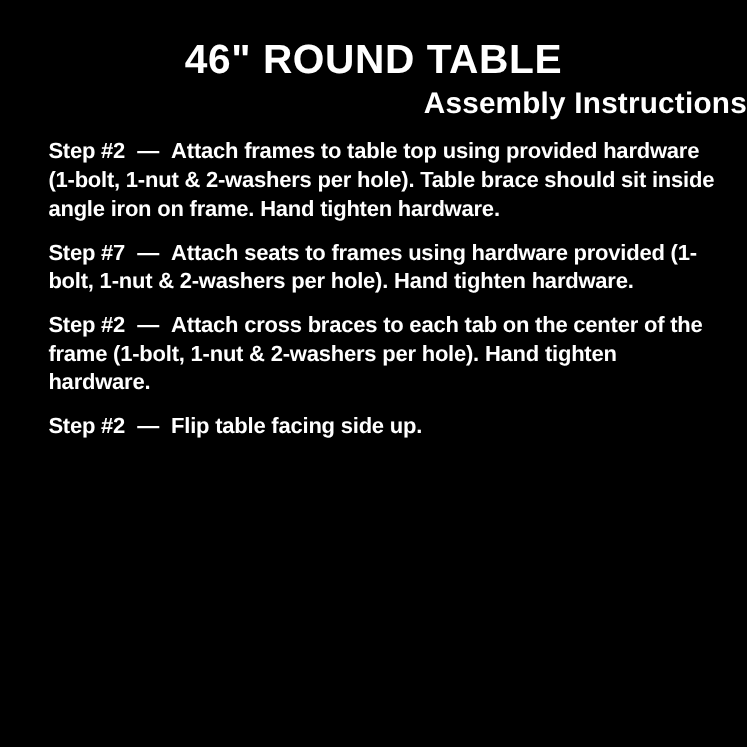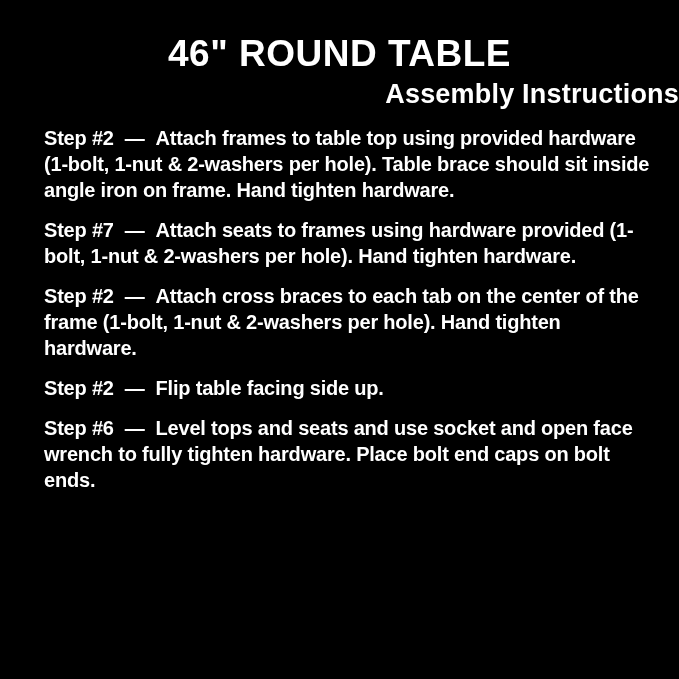--- a/index.html
+++ b/index.html
@@ -57,15 +57,14 @@
   <div class="steps">
 
     <p class="step"><span class="step-label">Step #2</span><span class="step-dash">—</span><span class="step-text">Attach frames to table top using provided hardware (1-bolt, 1-nut &amp; 2-washers per hole). Table brace should sit inside angle iron on frame. Hand tighten hardware.</span></p>
 
     <p class="step"><span class="step-label">Step #7</span><span class="step-dash">—</span><span class="step-text">Attach seats to frames using hardware provided (1-bolt, 1-nut &amp; 2-washers per hole). Hand tighten hardware.</span></p>
 
     <p class="step"><span class="step-label">Step #2</span><span class="step-dash">—</span><span class="step-text">Attach cross braces to each tab on the center of the frame (1-bolt, 1-nut &amp; 2-washers per hole). Hand tighten hardware.</span></p>
 
     <p class="step"><span class="step-label">Step #2</span><span class="step-dash">—</span><span class="step-text">Flip table facing side up.</span></p>
 
-    <p class="step"><span class="step-label">Step #6</span><span class="step-dash">—</span><span class="step-text">Level tops and seats and use socket and open face wrench to fully tighten hardware. Place bolt end caps on bolt ends.</span></p>
   </div>
 </div>
 
 </body></html>

